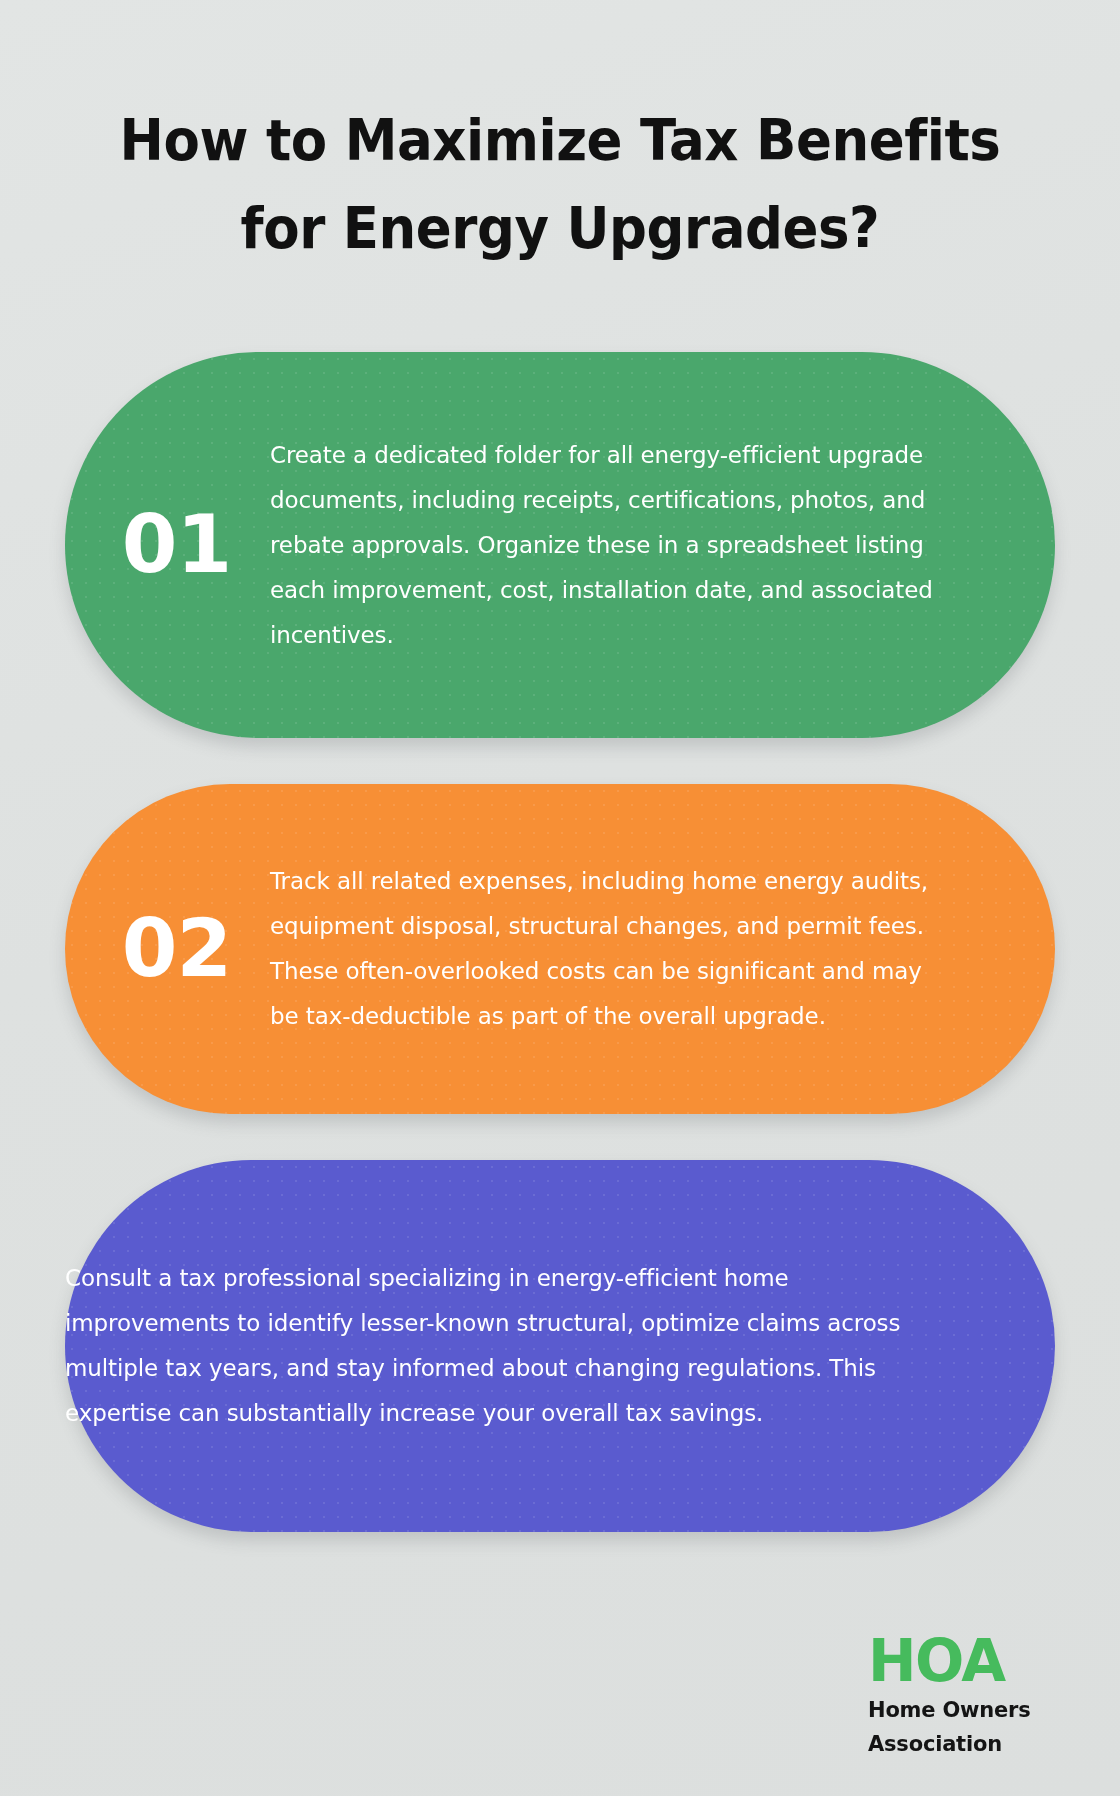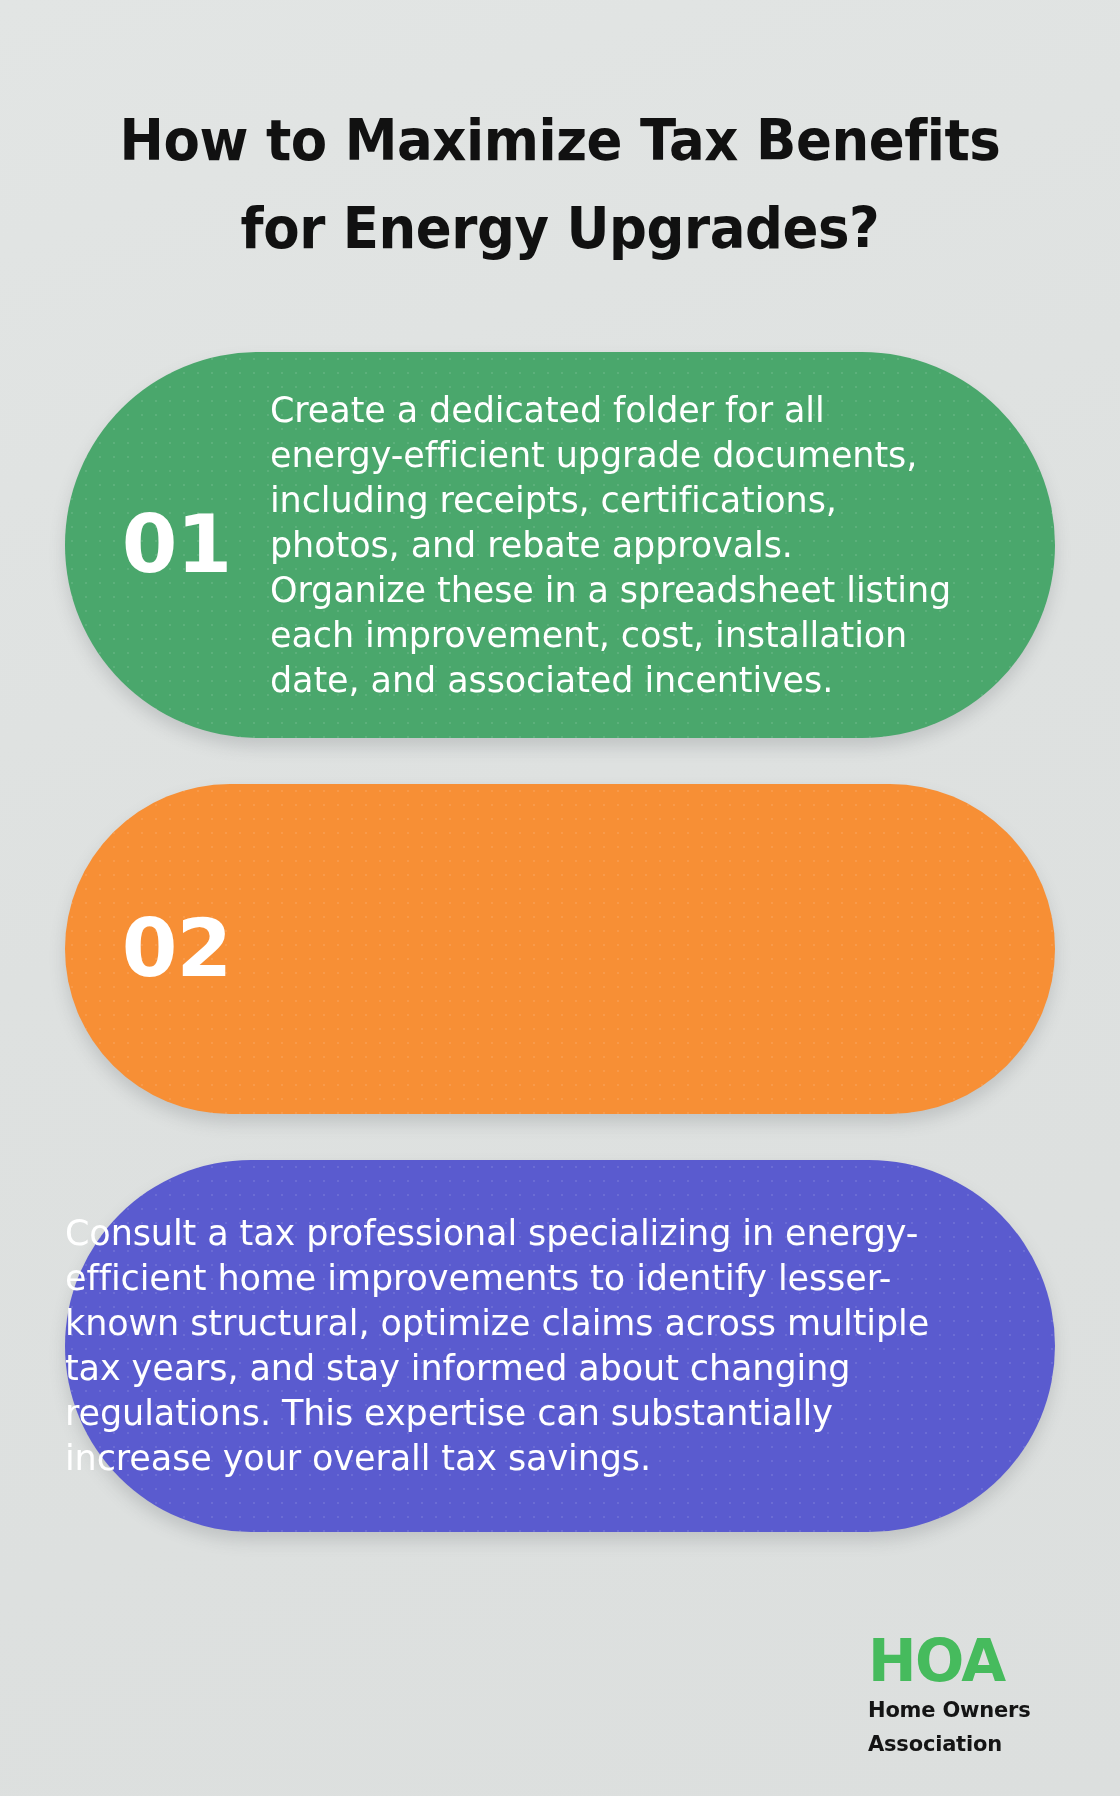--- a/index.html
+++ b/index.html
@@ -79,21 +79,21 @@
     line-height: 1;
     letter-spacing: -1px;
     padding-left: 18px;
     box-sizing: border-box;
   }
   .card-text {
     flex: 1 1 auto;
     color: #ffffff;
     font-family: "DejaVu Sans", sans-serif;
     font-weight: normal;
-    font-size: 35px;
+    font-size: 23px;
     line-height: 45px;
     padding-right: 100px;
     letter-spacing: -0.1px;
   }
 
   
   .logo {
     position: absolute;
     right: 52px;
     bottom: 38px;
@@ -130,20 +130,21 @@
 
   <div class="cards">
 
     <div class="card card-1">
       <div class="card-number">01</div>
       <div class="card-text">Create a dedicated folder for all energy-efficient upgrade documents, including receipts, certifications, photos, and rebate approvals. Organize these in a spreadsheet listing each improvement, cost, installation date, and associated incentives.</div>
     </div>
 
     <div class="card card-2">
       <div class="card-number">02</div>
+      <div class="card-text">Track all related expenses, including home energy audits, equipment disposal, structural changes, and permit fees. These often-overlooked costs can be significant and may be tax-deductible as part of the overall upgrade.</div>
     </div>
 
     <div class="card card-3">
       <div class="card-text">Consult a tax professional specializing in energy-efficient home improvements to identify lesser-known structural, optimize claims across multiple tax years, and stay informed about changing regulations. This expertise can substantially increase your overall tax savings.</div>
     </div>
 
   </div>
 
   <div class="logo">
     <div class="logo-mark">HOA</div>

